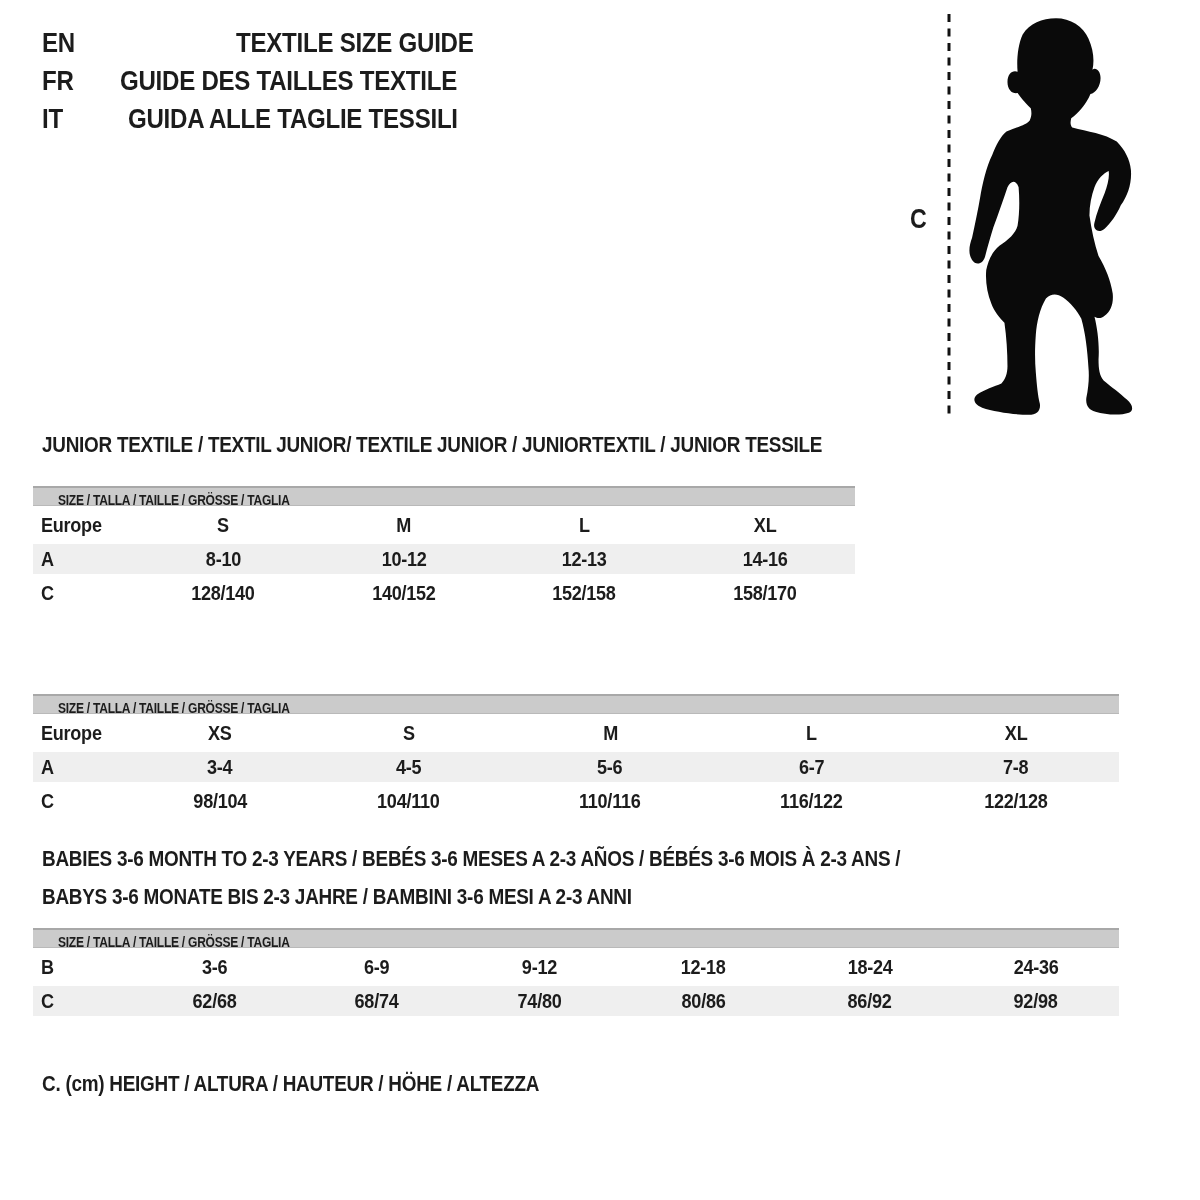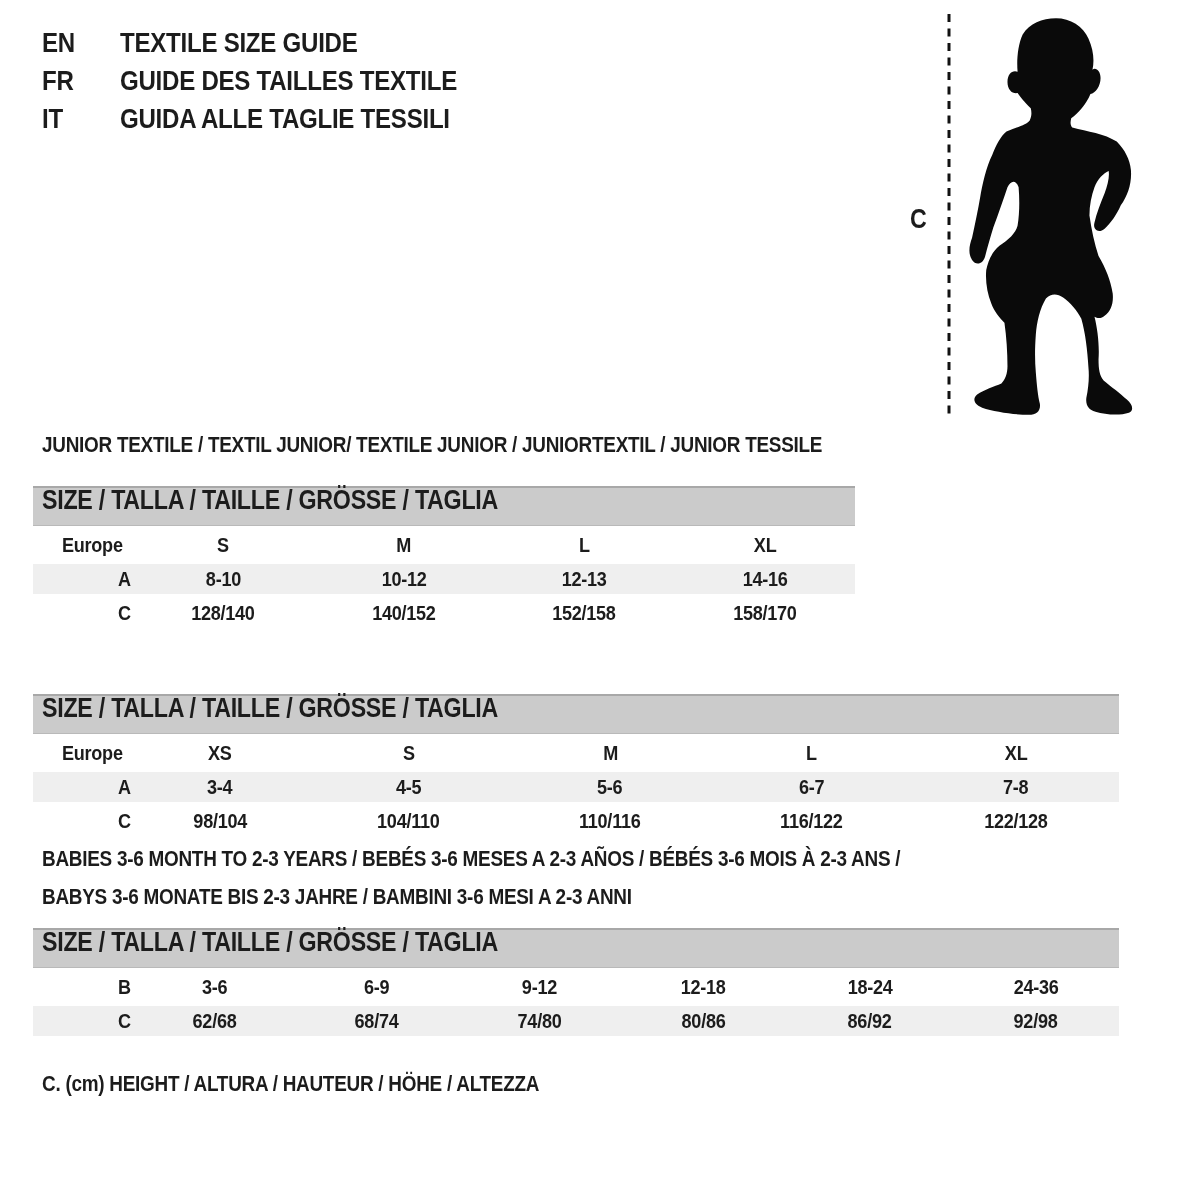--- a/index.html
+++ b/index.html
@@ -11,43 +11,43 @@
     color:#1c1c1c;
   }
   .canvas { position:relative; width:1200px; height:1200px; background:#ffffff; overflow:hidden; }
 
   
   .cond  { display:inline-block; transform:scaleX(0.86); transform-origin:0 50%; white-space:nowrap; letter-spacing:-0.3px; }
   .condc { display:inline-block; transform:scaleX(0.86); transform-origin:50% 50%; white-space:nowrap; letter-spacing:-0.3px; }
 
   
   .lang { position:absolute; left:42px; top:24px; font-size:28px; }
-  .lang-row { display:flex; height:38px; align-items:center; }
+  .lang-row { display:flex; height:38px; align-items:center;justify-content:space-between; }
   .lang-code { width:78px; flex:0 0 78px; }
 
   
   .figure-wrap { position:absolute; left:900px; top:0; width:300px; height:440px; }
   .dash-line { position:absolute; left:46px; top:14px; }
   .c-label { position:absolute; left:10px; top:204px; font-size:27px; }
   .silhouette { position:absolute; left:66px; top:12px; }
 
   
   .sec-title { position:absolute; left:42px; font-size:22px; line-height:26px; }
   .sub { font-size:13px; vertical-align:-4px; letter-spacing:0; }
 
   
   .tbl { position:absolute; }
   .bar {
-    height:40px; background:#cbcbcb;
+    height:20px; background:#cbcbcb;
     border-top:2px solid #a8a8a8; border-bottom:1px solid #b9b9b9;
-    line-height:24px; padding-left:9px; font-size:27px;
+    line-height:24px; padding-left:25px; font-size:14px;
   }
   .tbl table { width:100%; border-collapse:separate; border-spacing:0 4px; font-size:21px; }
   .tbl td { height:30px; text-align:center; vertical-align:middle; padding:0; }
-  .tbl td.lbl { text-align:right; padding-left:8px; width:100px; }
+  .tbl td.lbl { text-align:left; padding-left:8px; width:100px; }
   .tbl tr.alt td { background:#efefef; }
 
   
   .legend { position:absolute; left:42px; top:1064px; font-size:22px; }
   .legend-line { height:40px; line-height:40px; }
 </style>
 </head>
 <body>
 
 <div class="canvas">

